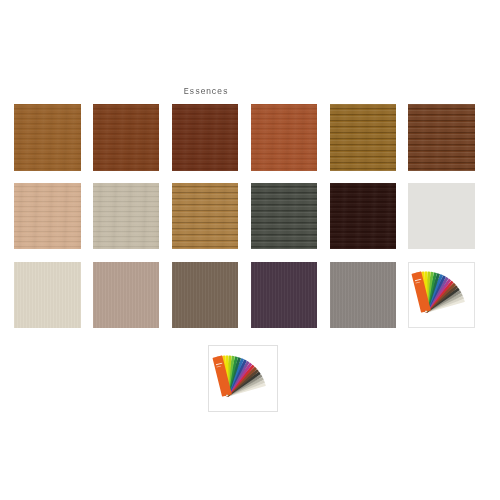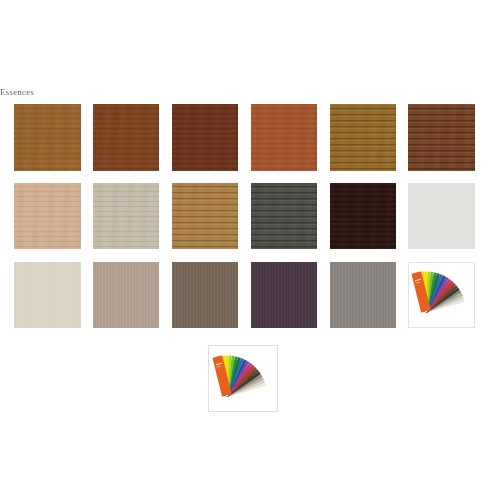--- a/index.html
+++ b/index.html
@@ -19,25 +19,25 @@
     left: 0; top: 0;
     width: 500px;
     height: 500px;
     background: #ffffff;
   }
   #title {
     position: absolute;
     left: 0;
     top: 87px;
     width: 412px;
-    text-align: left;
+    text-align: center;
     font-size: 8.5px;
     letter-spacing: 0.45px;
     color: #5d5d5d;
-    font-family: Liberation Serif, serif;
+    font-family: Liberation Mono, monospace;
     line-height: 10px;
   }
   #grid {
     position: absolute;
     left: 14px;
     top: 104px;
     width: 464px;
   }
   .swatch-row {
     display: flex;

